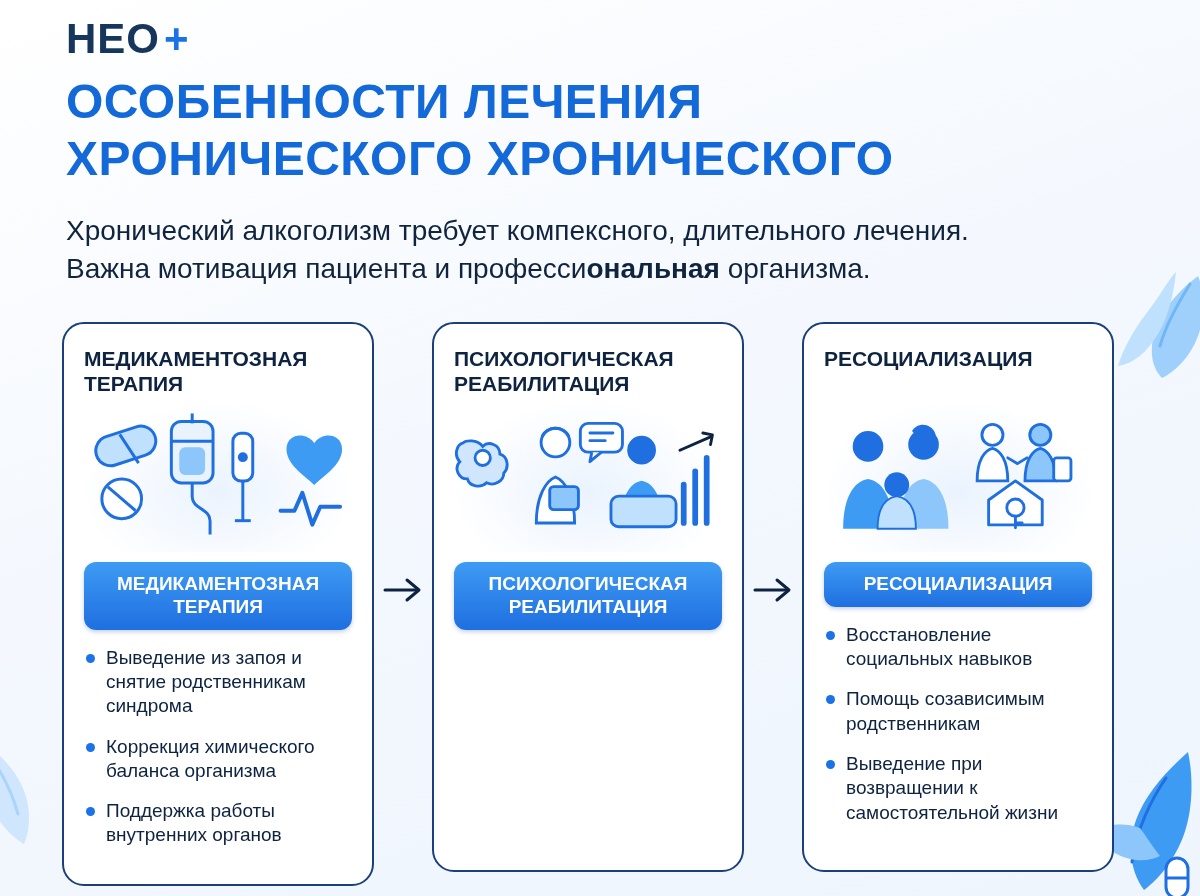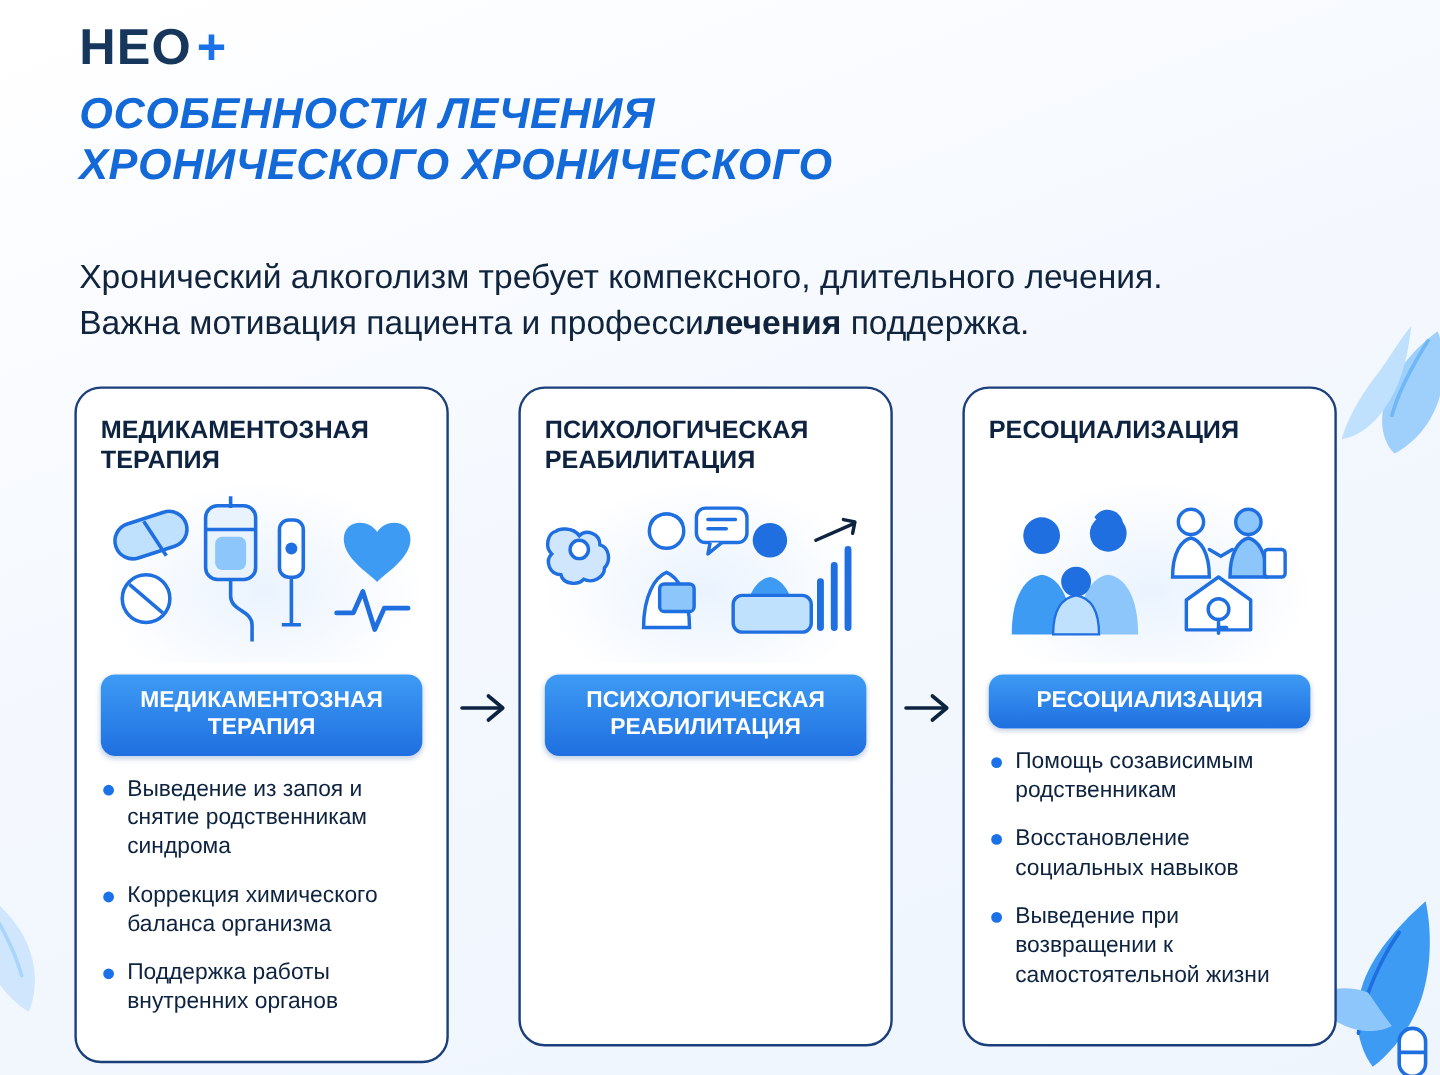--- a/index.html
+++ b/index.html
@@ -54,25 +54,24 @@
     margin-left: 2px;
   }
 
   
   .heading {
     position: absolute;
     top: 74px;
     left: 66px;
     width: 1070px;
     color: #1469d8;
-    font-size: 36px;
+    font-size: 48px;
     font-weight: bold;
     line-height: 1.18;
     letter-spacing: 0.5px;
-    font-style: italic;
   }
   .subtitle {
     position: absolute;
     top: 212px;
     left: 66px;
     width: 1000px;
     color: #10243d;
     font-size: 28px;
     line-height: 1.36;
   }
@@ -206,21 +205,21 @@
   </div>
 
   <div class="heading">
     <div>ОСОБЕННОСТИ ЛЕЧЕНИЯ</div>
     <div>ХРОНИЧЕСКОГО ХРОНИЧЕСКОГО</div>
   </div>
 
   <div class="subtitle">
     <div>Хронический алкоголизм требует компексного, длительного лечения.</div>
     <div>
-      <span>Важна мотивация пациента и професси</span><b>лечения</b><span> поддержка.</span>
+      <span>Важна мотивация пациента и професси</span><b>ональная</b><span> организма.</span>
     </div>
   </div>
 
   <div class="cards">
 
     <div class="card">
       <div class="card-title">МЕДИКАМЕНТОЗНАЯ ТЕРАПИЯ</div>
       <div class="illustration">
         <div class="illus-bg">
           <svg width="270" height="140" viewBox="0 0 270 140" fill="none">
@@ -325,20 +324,20 @@
 
             <path d="M172 122v-26l28-20 28 20v26Z" fill="#ffffff" stroke="#1f6fe0" stroke-width="3" stroke-linejoin="round"></path>
             <circle cx="200" cy="104" r="9" fill="none" stroke="#1f6fe0" stroke-width="3"></circle>
             <path d="M200 113v12" stroke="#1f6fe0" stroke-width="3" stroke-linecap="round"></path>
             <path d="M200 120h7" stroke="#1f6fe0" stroke-width="3" stroke-linecap="round"></path>
           </svg>
         </div>
       </div>
       <div class="pill">РЕСОЦИАЛИЗАЦИЯ</div>
       <ul class="bullets">
+        <li>Восстановление социальных навыков</li>
         <li>Помощь созависимым родственникам</li>
-        <li>Восстановление социальных навыков</li>
         <li>Выведение при возвращении к самостоятельной жизни</li>
       </ul>
     </div>
 
   </div>
 </div>
 
 </body></html>

